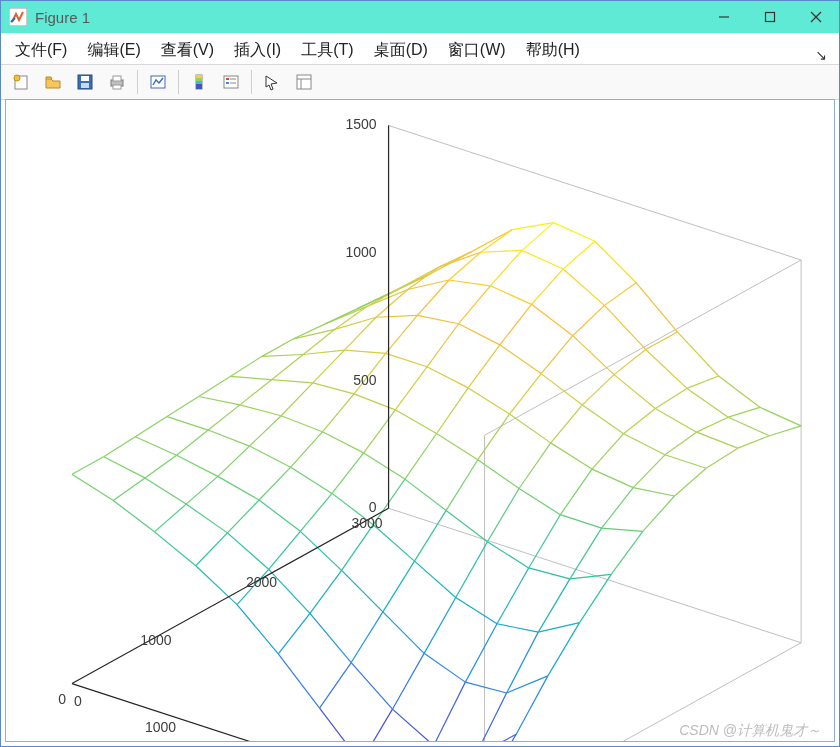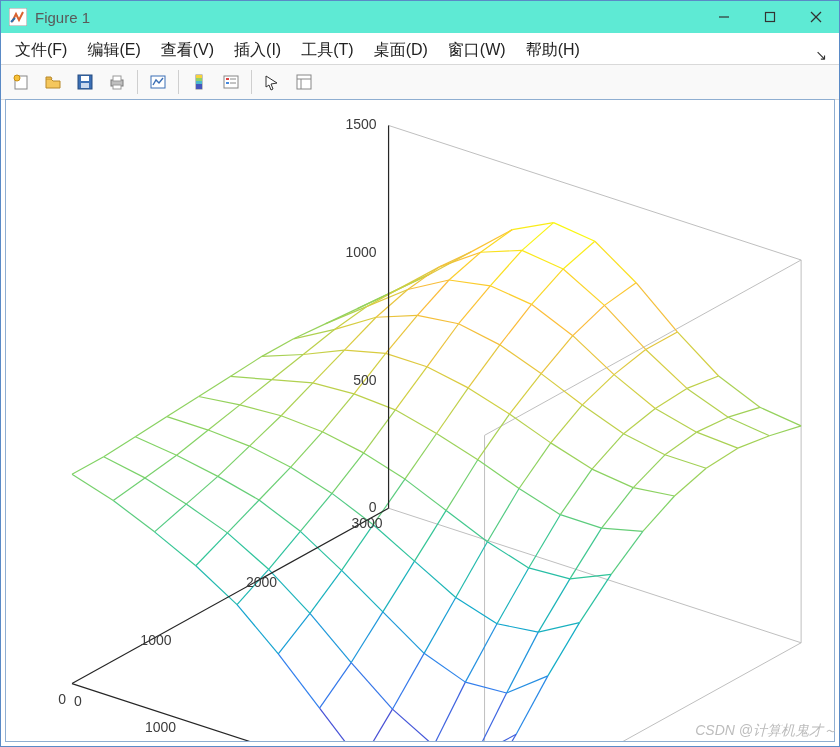--- a/index.html
+++ b/index.html
@@ -11,21 +11,21 @@
   .titlebar .winbtn { width:46px; height:32px; display:flex; align-items:center; justify-content:center; color:#555; }
   .menubar { height:30px; display:flex; align-items:flex-end; gap:4px; padding:0 6px; color:#222; font-size:16px; border-bottom:1px solid transparent; }
   .menubar .menuitem { padding:2px 8px; cursor:default; }
   .menubar .chevrons { margin-left:auto; font-size:14px; color:#333; padding-right:6px; }
   .toolbar { height:34px; display:flex; align-items:center; gap:0; padding:0 4px; border-top:1px solid #d9d9d9; border-bottom:1px solid #d9d9d9; background:#f9f9f9; }
   .toolbar .tbtn { width:26px; height:26px; margin:0 2px; display:flex; align-items:center; justify-content:center; border:1px solid transparent; border-radius:2px; }
   .toolbar .sep { width:1px; height:24px; background:#cfcfcf; margin:0 4px; }
   .plot-area { position:absolute; left:4px; right:4px; top:98px; bottom:4px; border:1px solid #8faed1; background:#fff; }
   .plot-area svg { width:100%; height:100%; display:block; }
   .tick { font:14px Arial,sans-serif; fill:#3c3c3c; }
-  .watermark { position:absolute; right:2px; bottom:6px; color:#bcbcbc; font-size:14px; font-style:italic; pointer-events:none; }
+  .watermark { position:absolute; right:18px; bottom:6px; color:#bcbcbc; font-size:14px; font-style:italic; pointer-events:none; }
 </style>
 </head>
 <body>
 <div class="window">
 
   <div class="titlebar">
     <svg class="app-icon" viewBox="0 0 18 18">
       <rect x="0" y="0" width="18" height="18" fill="#fff" stroke="#999"></rect>
       <path d="M3 14 L7 6 L10 12 L14 4" fill="none" stroke="#d9632f" stroke-width="2"></path>
       <path d="M2 14 L6 10" stroke="#2a6fb0" stroke-width="2"></path>

